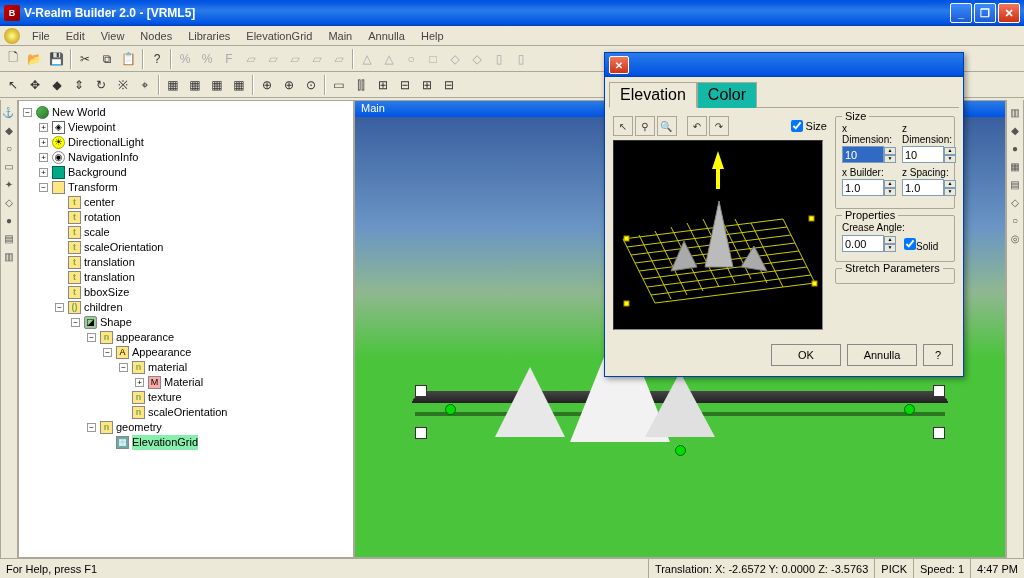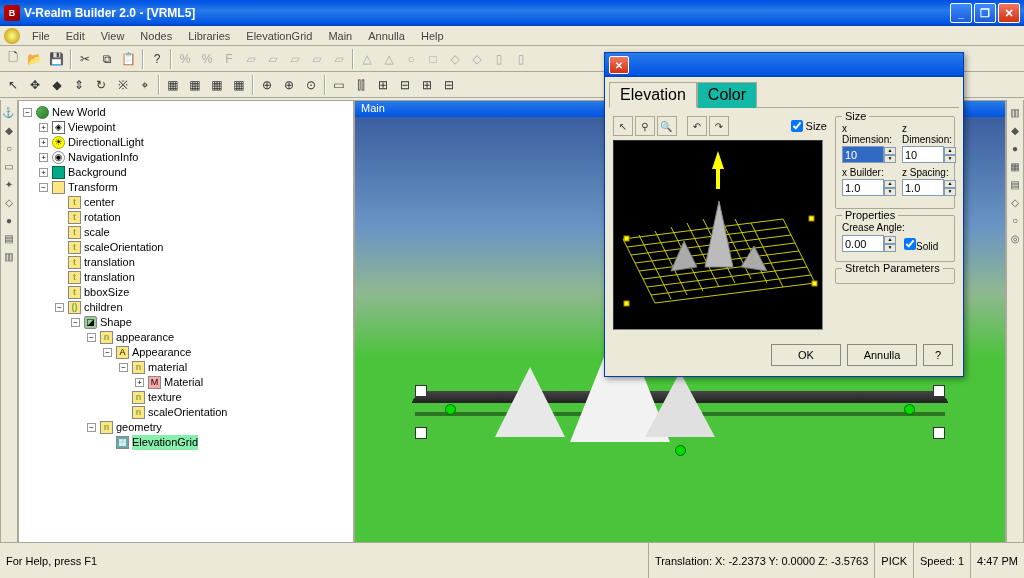--- a/index.html
+++ b/index.html
@@ -57,21 +57,21 @@
 .plane { position:absolute; left:60px; right:60px; top:270px; height:20px; background: linear-gradient(to bottom,#454545,#222); transform: perspective(600px) rotateX(55deg); }
 .plane-shadow { position:absolute; left:60px; right:60px; top:295px; height:4px; background: rgba(0,0,0,0.4); }
 .peak { position:absolute; width:0; height:0; border-style:solid; }
 .peak.p1 { left:140px; top:250px; border-width: 0 35px 70px 35px; border-color: transparent transparent #e8e8e8 transparent; }
 .peak.p2 { left:215px; top:200px; border-width: 0 50px 125px 50px; border-color: transparent transparent #f2f2f2 transparent; }
 .peak.p3 { left:290px; top:255px; border-width: 0 35px 65px 35px; border-color: transparent transparent #e0e0e0 transparent; }
 .handle { position:absolute; width:12px; height:12px; background:#fff; border:1px solid #333; }
 .ghandle { position:absolute; width:11px; height:11px; background:#0d0; border-radius:50%; border:1px solid #060; }
 
 
-.statusbar { position:absolute; left:0; right:0; bottom:0; height:36px; background:#ece9d8; border-top:1px solid #aca899; display:flex; align-items:center; font-size:11px; }
+.statusbar { position:absolute; left:0; right:0; bottom:0; height:20px; background:#ece9d8; border-top:1px solid #aca899; display:flex; align-items:center; font-size:11px; }
 .statusbar .sleft { flex:1; padding:0 6px; }
 .statusbar .scell { border-left:1px solid #aca899; padding:0 6px; height:100%; display:flex; align-items:center;}
 
 
 .dialog { position:absolute; left:604px; top:52px; width:360px; background:#ece9d8; border:1px solid #003db2; box-shadow: 2px 2px 6px rgba(0,0,0,0.4); z-index:100; }
 .dlg-title { height:24px; background: linear-gradient(to bottom,#2a7be8 0%,#0054e3 90%,#003db2 100%); color:#fff; display:flex; align-items:center; padding:0 4px; font-weight:bold; font-size:12px;}
 .dlg-title span { flex:1; }
 .dlg-close { width:20px; height:18px; background: linear-gradient(to bottom,#f07860,#d03010); border:1px solid #fff; border-radius:2px; display:flex;align-items:center;justify-content:center; color:#fff; font-weight:bold; font-size:10px;}
 .dlg-body { padding:4px; }
 .dlg-tabs { display:flex; gap:0; border-bottom:1px solid #aca899; }
@@ -393,21 +393,21 @@
     <div class="vtbtn">▦</div>
     <div class="vtbtn">▤</div>
     <div class="vtbtn">◇</div>
     <div class="vtbtn">○</div>
     <div class="vtbtn">◎</div>
   </div>
 </div>
 
 <div class="statusbar">
   <div class="sleft">For Help, press F1</div>
-  <div class="scell">Translation: X: -2.2373  Y: 0.0000  Z: -3.5763</div>
+  <div class="scell">Translation: X: -2.6572  Y: 0.0000  Z: -3.5763</div>
   <div class="scell">PICK</div>
   <div class="scell">Speed: 1</div>
   <div class="scell">4:47 PM</div>
 </div>
 
 <div class="dialog">
   <div class="dlg-title">
     <div class="dlg-close">✕</div>
   </div>
   <div class="dlg-body">

